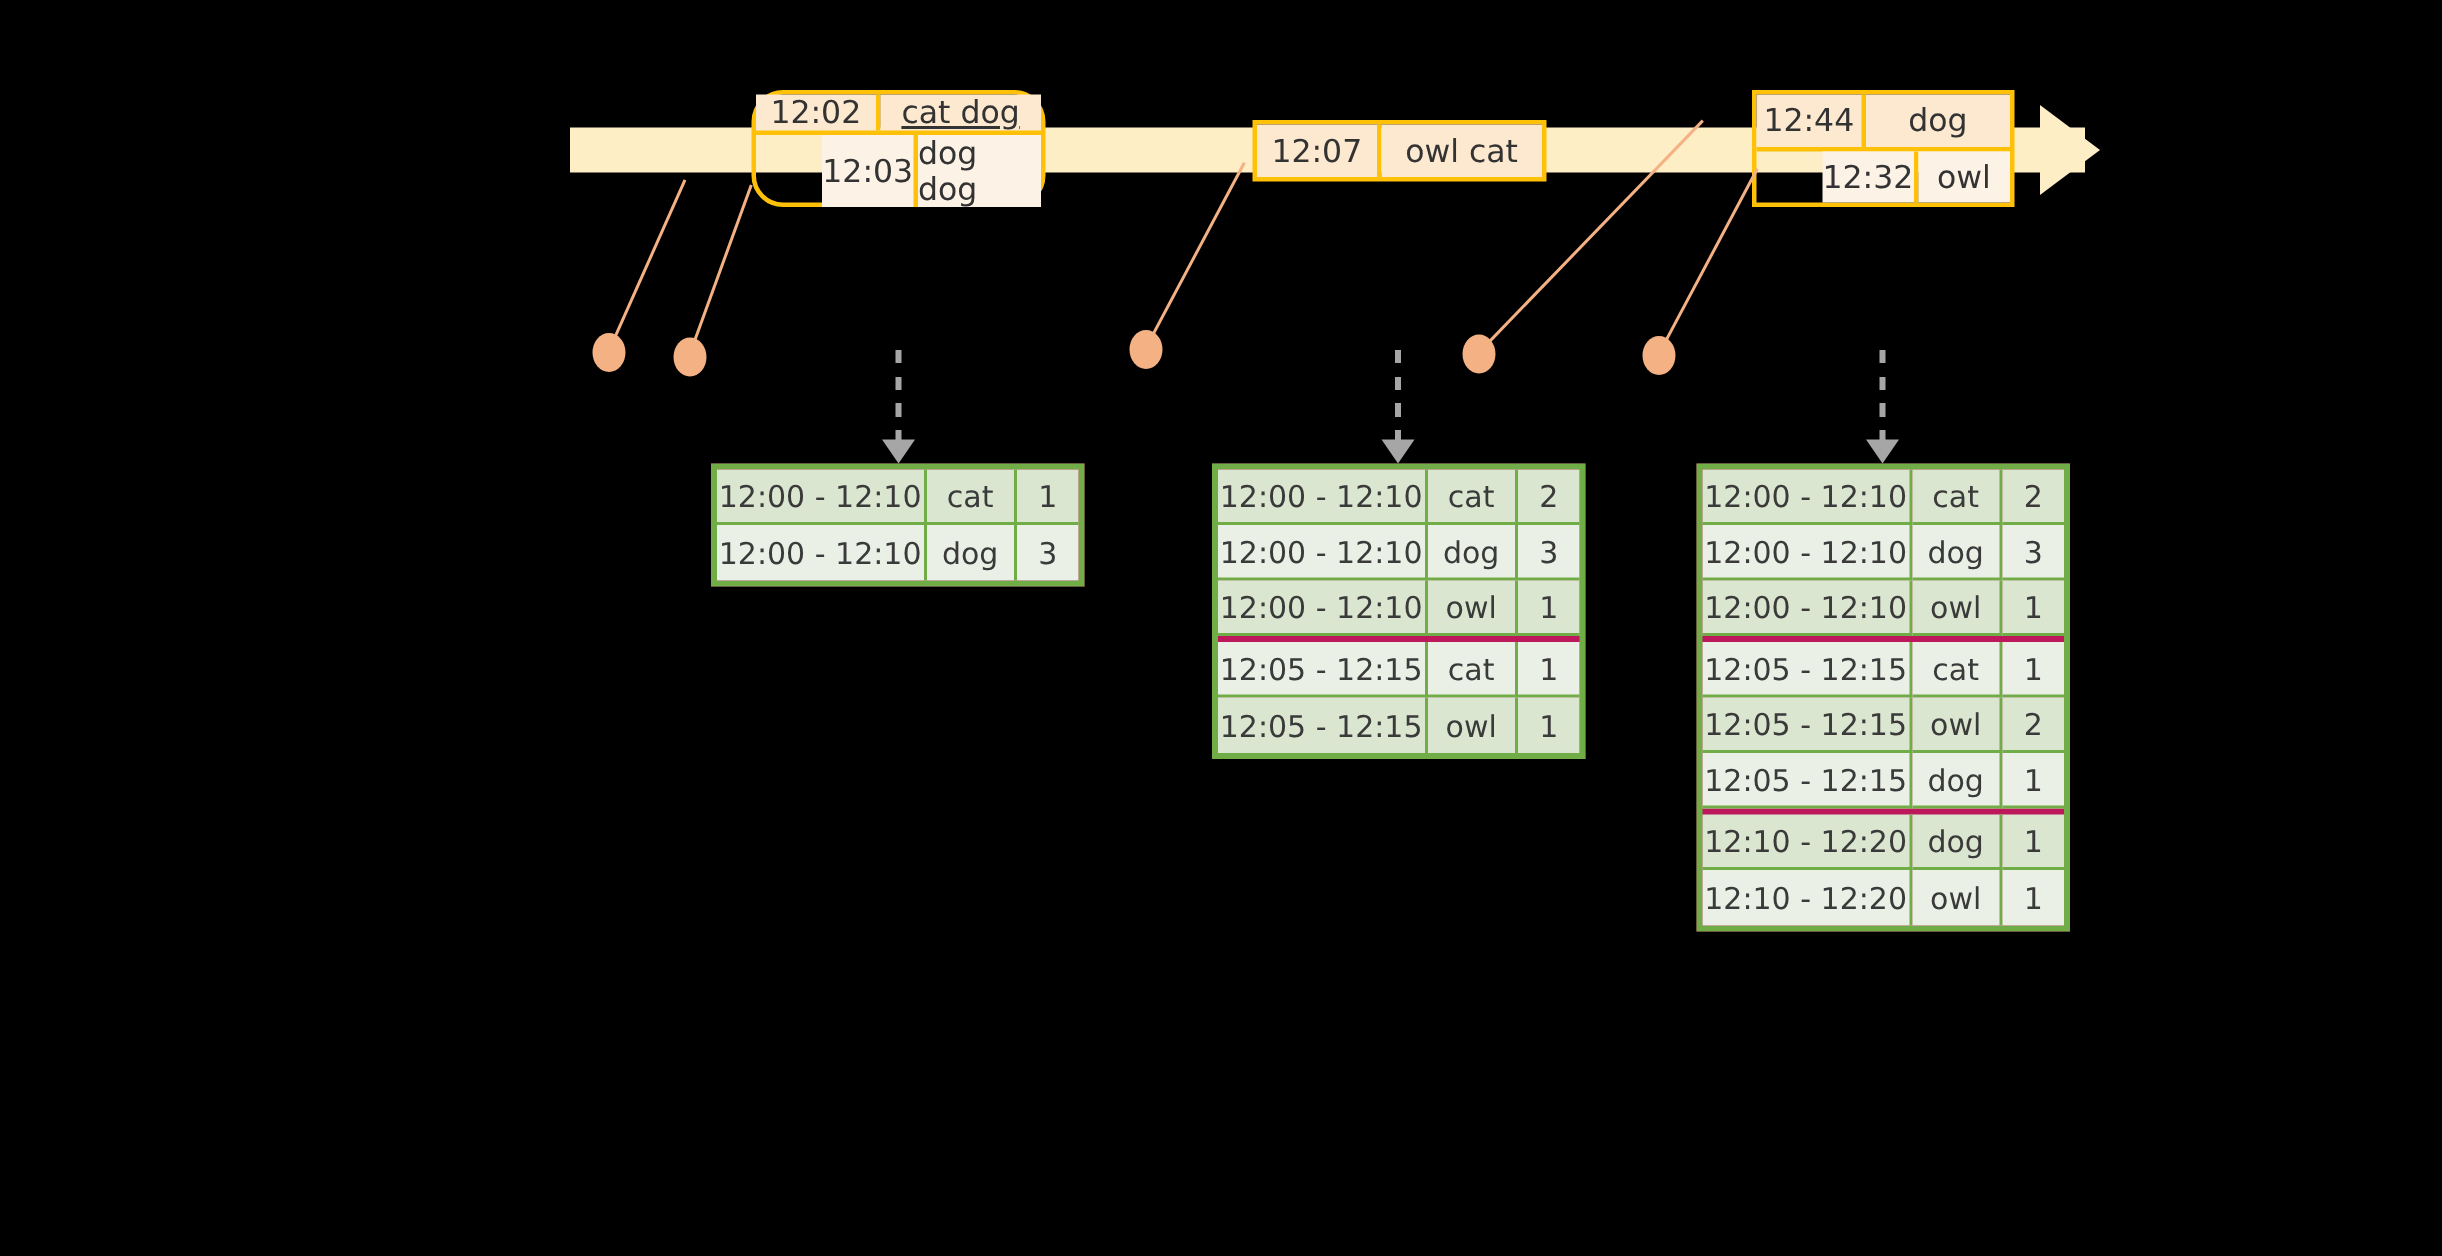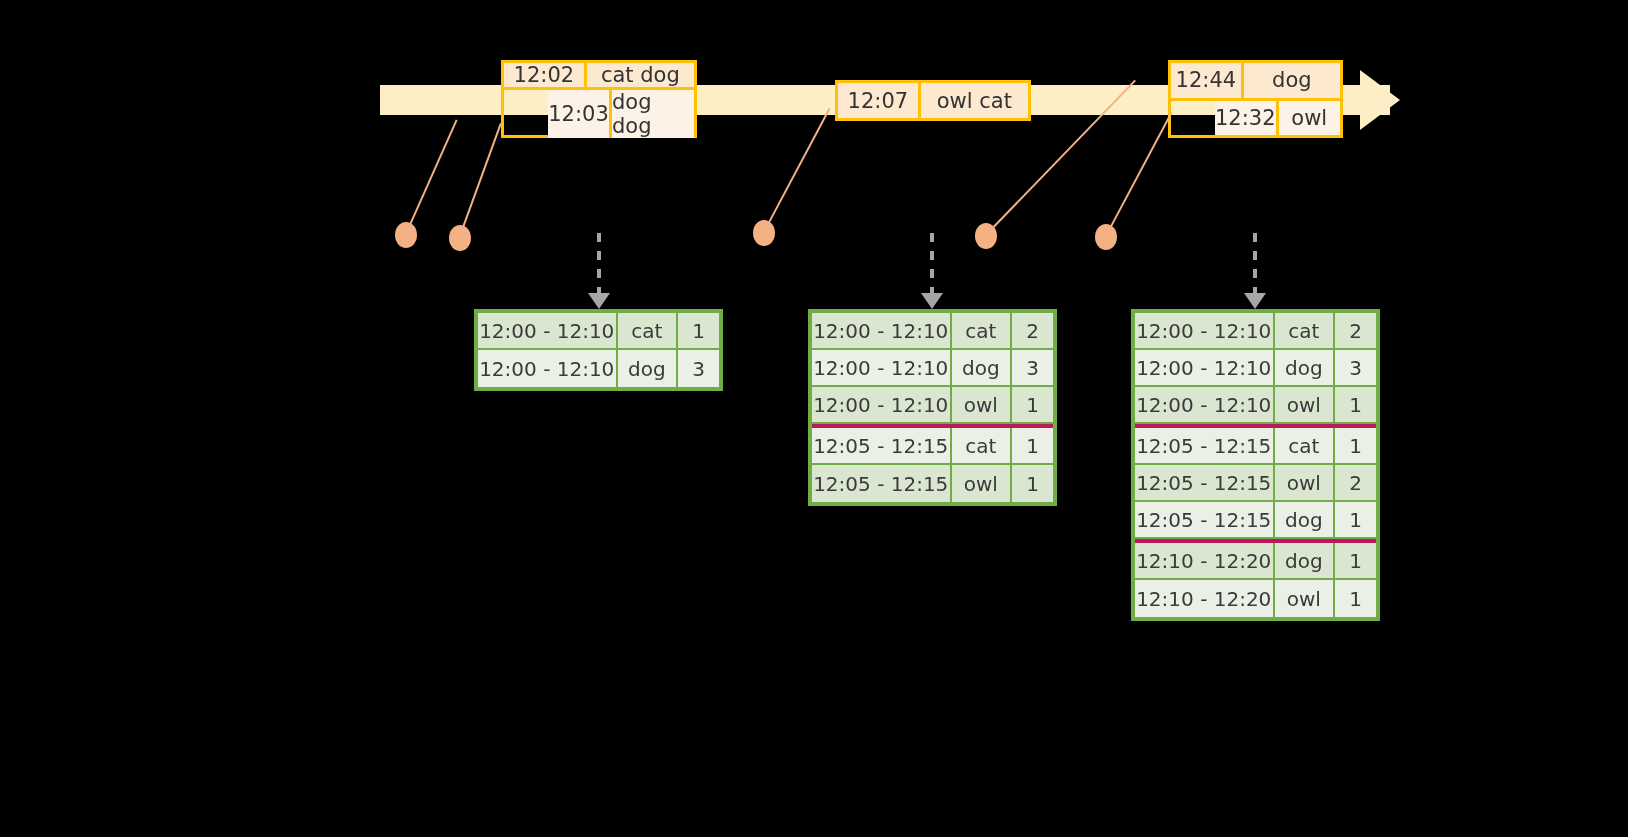--- a/index.html
+++ b/index.html
@@ -57,24 +57,24 @@
   .c-cnt{}
 </style>
 </head>
 <body>
 
 <div id="stage">
 
   <div class="tl-bar" style="left:380px;top:85px;width:1010px;height:30px;"></div>
   <div class="tl-head" style="left:1360px;top:70px;"></div>
 
-  <div class="ev" style="left:501px;top:60px;width:196px;height:78px;">
+  <div class="ev" style="left:501px;top:60px;width:196px;height:78px;border-radius:21px;">
     <div class="ev-row">
       <div class="ev-t sh-a" style="width:84px;">12:02</div>
-      <div class="ev-v sh-a" style="width:109px;">cat dog</div>
+      <div class="ev-v sh-a" style="width:109px;text-decoration:underline;">cat dog</div>
     </div>
     <div class="ev-row">
       <div class="ev-t sh-b" style="width:84px;">12:03</div>
       <div class="ev-v sh-b" style="width:109px;">dog dog</div>
     </div>
   </div>
 
   <div class="ev" style="left:835px;top:80px;width:196px;height:41px;text-align:right;">
     <div class="ev-row">
       <div class="ev-t sh-a" style="width:84px;">12:07</div>

